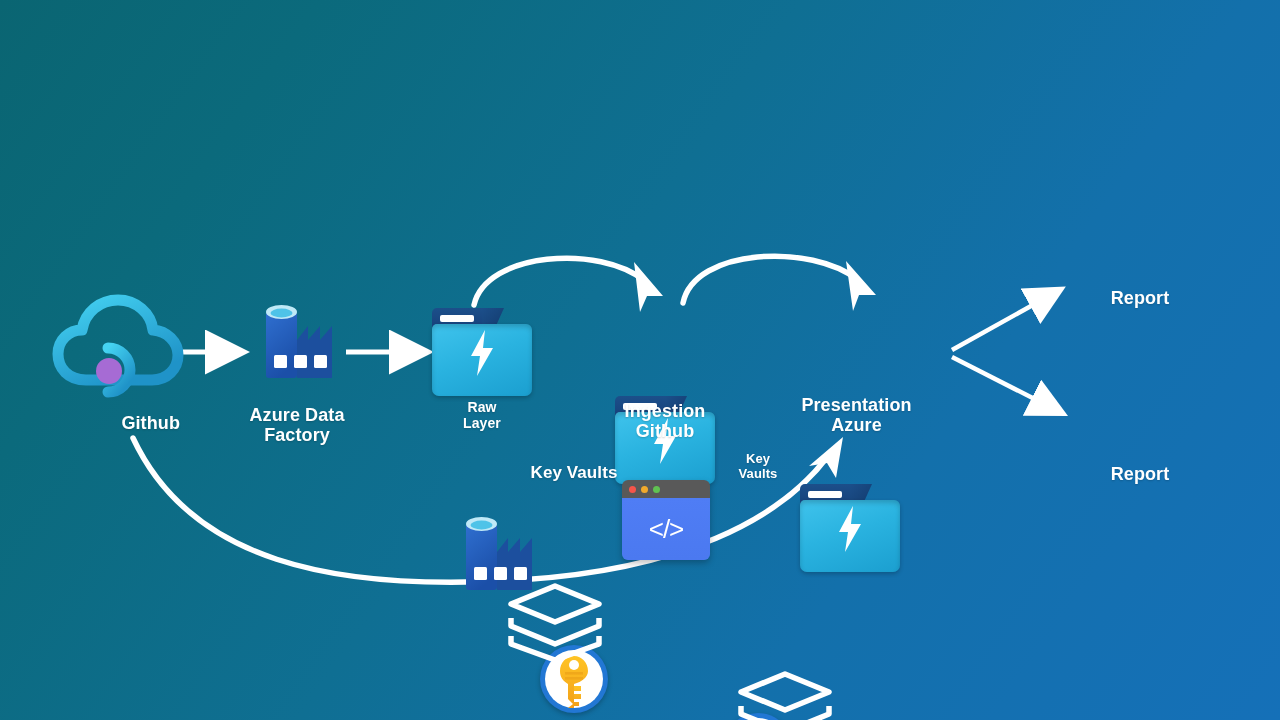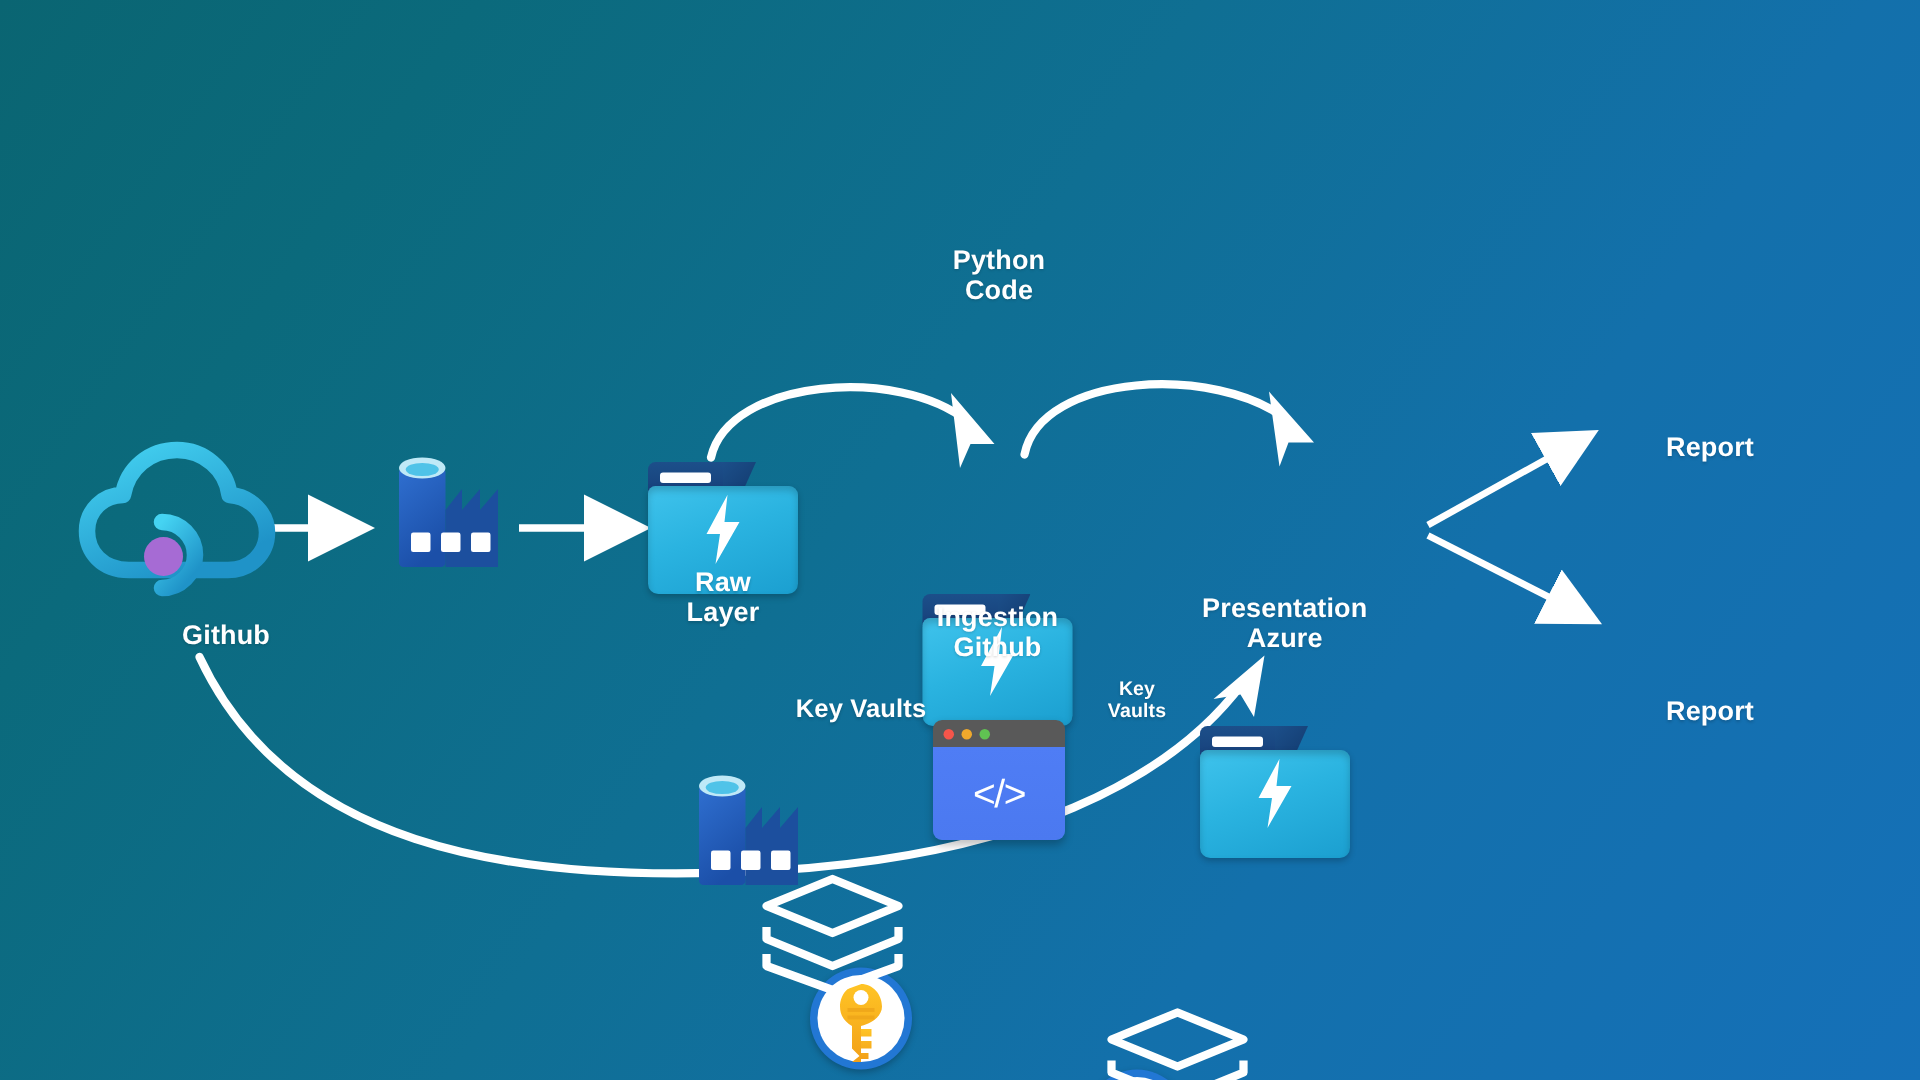--- a/index.html
+++ b/index.html
@@ -127,30 +127,32 @@
       </defs>
       <rect x="14" y="12" width="31" height="66" rx="3" fill="url(#adfg)"></rect>
       <ellipse cx="29.5" cy="12" rx="15.5" ry="7" fill="#bfe9f7"></ellipse>
       <ellipse cx="29.5" cy="13" rx="11" ry="4.4" fill="#4fc3e8"></ellipse>
       <path d="M45,40 L56,26 L56,40 L68,26 L68,40 L80,26 L80,78 L45,78 Z" fill="#1c4f9e"></path>
       <rect x="22" y="55" width="13" height="13" fill="#fff" rx="1.5"></rect>
       <rect x="42" y="55" width="13" height="13" fill="#fff" rx="1.5"></rect>
       <rect x="62" y="55" width="13" height="13" fill="#fff" rx="1.5"></rect>
     </svg>
   </div>
+  <div class="label" style="left:226px; top:405px; width:142px; font-size:18px;">Azure Data
+Factory</div>
 
   <div class="node folder" style="left:432px; top:308px;">
     <div class="tab"></div>
     <div class="tabfold"></div>
     <div class="body"></div>
     <svg class="bolt" viewBox="0 0 30 46">
       <path d="M18,0 L4,26 L13,26 L10,46 L26,18 L16,18 Z" fill="#fff"></path>
     </svg>
   </div>
-  <div class="label" style="left:422px; top:378px; width:120px; font-size:18px;">Raw
+  <div class="label" style="left:422px; top:400px; width:120px; font-size:14px;">Raw
 Layer</div>
 
   <div class="node folder" style="left:615px; top:308px;">
     <div class="tab"></div>
     <div class="tabfold"></div>
     <div class="body"></div>
     <svg class="bolt" viewBox="0 0 30 46">
       <path d="M18,0 L4,26 L13,26 L10,46 L26,18 L16,18 Z" fill="#fff"></path>
     </svg>
   </div>
@@ -208,22 +210,20 @@
   <div class="node codewin" style="left:622px; top:80px;">
     <div class="bar">
       <span class="dot d1"></span>
       <span class="dot d2"></span>
       <span class="dot d3"></span>
     </div>
     <div class="scr">
       <span>&lt;/&gt;</span>
     </div>
   </div>
-  <div class="label" style="left:606px; top:163px; width:120px; font-size:18px;">Python
-Code</div>
 
   <div class="node layers" style="left:505px; top:100px;">
     <svg viewBox="0 0 100 84" width="100" height="84">
       <g fill="none" stroke="#fff" stroke-width="5.5" stroke-linejoin="round">
         <path d="M6,24 L50,6 L94,24 L50,42 Z"></path>
         <path d="M6,38 L6,46 L50,64 L94,46 L94,38"></path>
         <path d="M6,56 L6,64 L50,80 L94,64 L94,56"></path>
       </g>
     </svg>
   </div>

